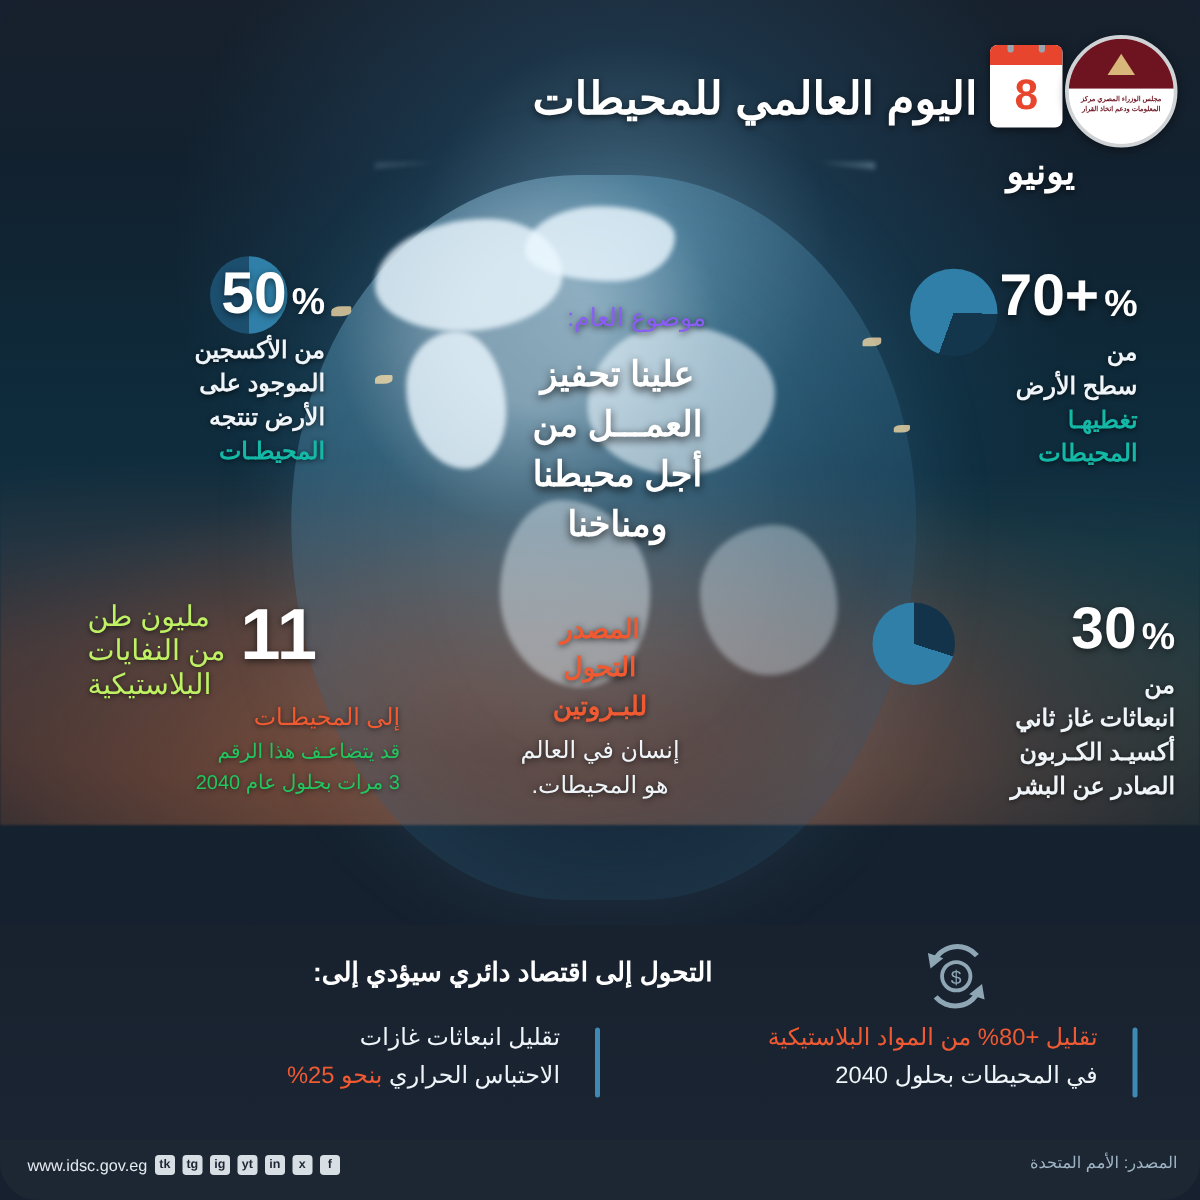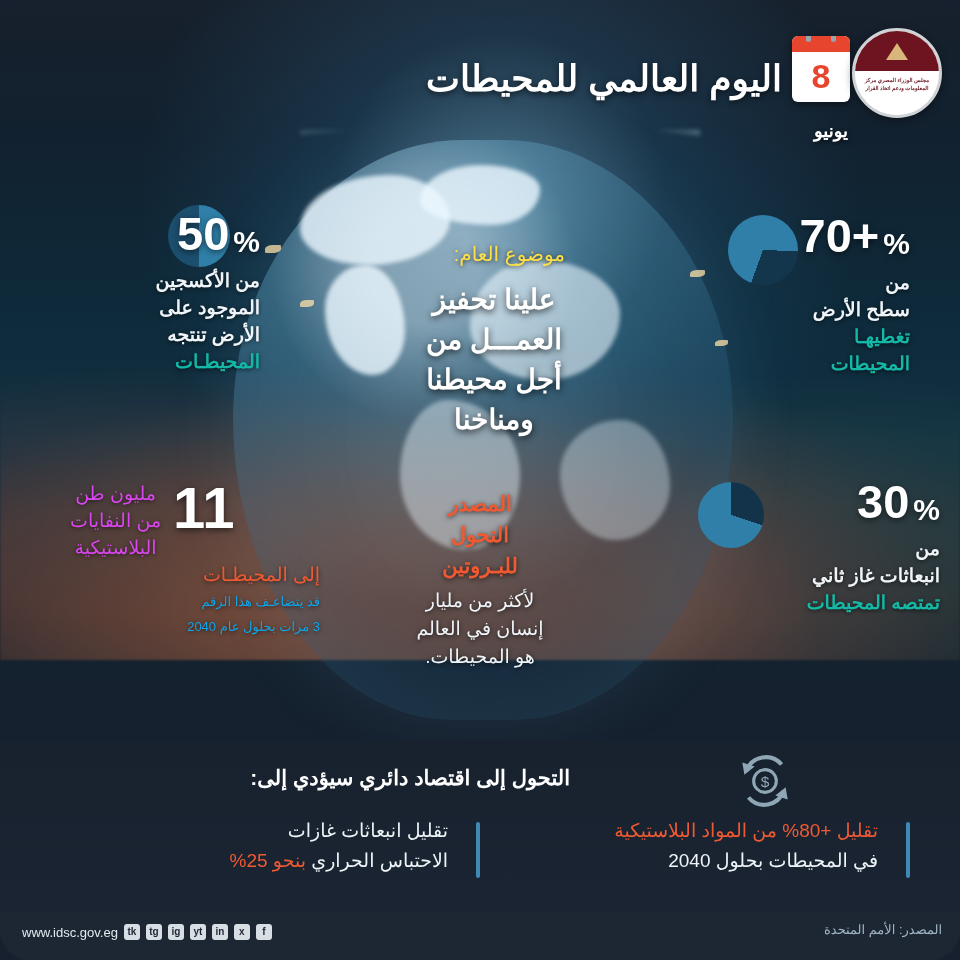--- a/index.html
+++ b/index.html
@@ -82,22 +82,22 @@
     box-shadow:0 2px 7px rgba(0,0,0,.5);
   }
   .cal .cal-top{height:16px;background:#e7452e;}
   .cal .cal-num{
     text-align:center;font-size:34px;font-weight:bold;color:#e7452e;line-height:48px;
   }
   .cal .ring{position:absolute;top:-5px;width:5px;height:11px;background:#9aa4ad;border-radius:3px;}
   .cal .ring.l{left:14px;}
   .cal .ring.r{right:14px;}
   .month{
-    position:absolute;right:112px;top:120px;
-    font-size:18px;font-weight:bold;color:#ffffff;
+    position:absolute;right:100px;top:120px;
+    font-size:29px;font-weight:bold;color:#ffffff;
     text-shadow:0 2px 5px rgba(0,0,0,.6);
   }
   .logo{
     position:absolute;right:18px;top:28px;width:84px;height:84px;border-radius:50%;
     background:#f3f1ef;border:3px solid #cfd3d6;
     box-shadow:0 2px 8px rgba(0,0,0,.45);
     overflow:hidden;
   }
   .logo .lg-top{
     height:40px;background:#6d1420;
@@ -139,21 +139,21 @@
     background:conic-gradient(from 200deg, #2f7fa8 0deg 252deg, #13364c 252deg 360deg);
   }
   .d30{
     right:196px;top:482px;width:66px;height:66px;
     background:conic-gradient(from 0deg, #123349 0deg 108deg, #2f7fa8 108deg 360deg);
   }
 
   
   .theme-label{
     position:absolute;right:395px;top:242px;
-    font-size:20px;color:#fde047;text-shadow:0 1px 5px rgba(0,0,0,.7);text-align:center;
+    font-size:20px;color:#8b5cf6;text-shadow:0 1px 5px rgba(0,0,0,.7);text-align:center;
   }
   .theme{
     position:absolute;left:0;right:0;top:280px;text-align:center;padding-left:28px;
   }
   .theme div{
     font-size:28px;font-weight:bold;color:#ffffff;line-height:40px;
     text-shadow:0 2px 7px rgba(0,0,0,.75);
   }
   .protein{
     position:absolute;left:0;right:0;top:488px;text-align:center;
@@ -168,24 +168,24 @@
     text-shadow:0 1px 5px rgba(0,0,0,.7);
   }
 
   
   .plastic{position:absolute;right:640px;top:480px;width:250px;text-align:left;}
   .plastic .row{display:flex;align-items:flex-start;justify-content:flex-end;gap:12px;}
   .plastic .big{
     font-size:58px;font-weight:bold;color:#ffffff;line-height:56px;
     text-shadow:0 2px 6px rgba(0,0,0,.6);
   }
-  .plastic .rl div{font-size:19px;line-height:27px;color:#d946ef;text-shadow:0 1px 4px rgba(0,0,0,.6);text-align:center;}
+  .plastic .rl div{font-size:23px;line-height:27px;color:#bef264;text-shadow:0 1px 4px rgba(0,0,0,.6);}
   .plastic .rest div{font-size:19px;line-height:28px;color:#eef4f8;text-align:right;text-shadow:0 1px 4px rgba(0,0,0,.6);}
   .plastic .rest div.accent{color:#ef5a33;}
-  .plastic .rest div.small{font-size:13px;color:#0ea5e9;line-height:25px;}
+  .plastic .rest div.small{font-size:16px;color:#22c55e;line-height:25px;}
 
   
   .bt-title{
     position:absolute;right:390px;top:766px;
     font-size:21px;font-weight:bold;color:#ffffff;
   }
   .recycle{
     position:absolute;right:158px;top:748px;width:74px;height:66px;
     color:#8fa6b5;
   }
@@ -281,40 +281,40 @@
 
   <div class="donut d30"></div>
   <div class="stat" style="left:700px;top:478px;width:240px;text-align:right;direction:rtl;">
     <div class="num" style="justify-content:flex-start;">
       <span class="pct">%</span>
       <span>30</span>
     </div>
     <div class="lines">
       <div>من</div>
       <div>انبعاثات غاز ثاني</div>
-      <div class="accent">تمتصه المحيطات</div>
+      <div>أكسيـد الكـربون</div>
+      <div>الصادر عن البشر</div>
     </div>
   </div>
 
   <div class="theme-label">موضوع العام:</div>
   <div class="theme">
     <div>علينا تحفيز</div>
     <div>العمـــل من</div>
     <div>أجل محيطنا</div>
     <div>ومناخنا</div>
   </div>
 
   <div class="protein">
     <div class="head">
       <div>المصدر</div>
       <div>التحول</div>
       <div>للبـروتين</div>
     </div>
     <div class="body">
-      <div>لأكثر من مليار</div>
       <div>إنسان في العالم</div>
       <div>هو المحيطات.</div>
     </div>
   </div>
 
   <div class="plastic">
     <div class="row">
       <div class="big">11</div>
       <div class="rl">
         <div>مليون طن</div>

